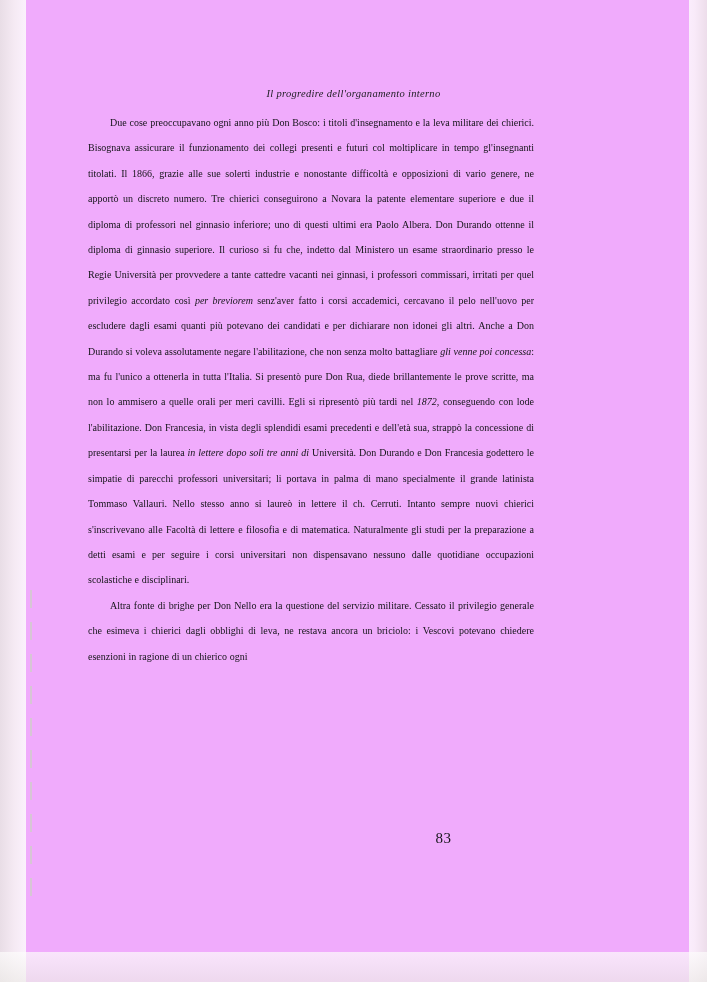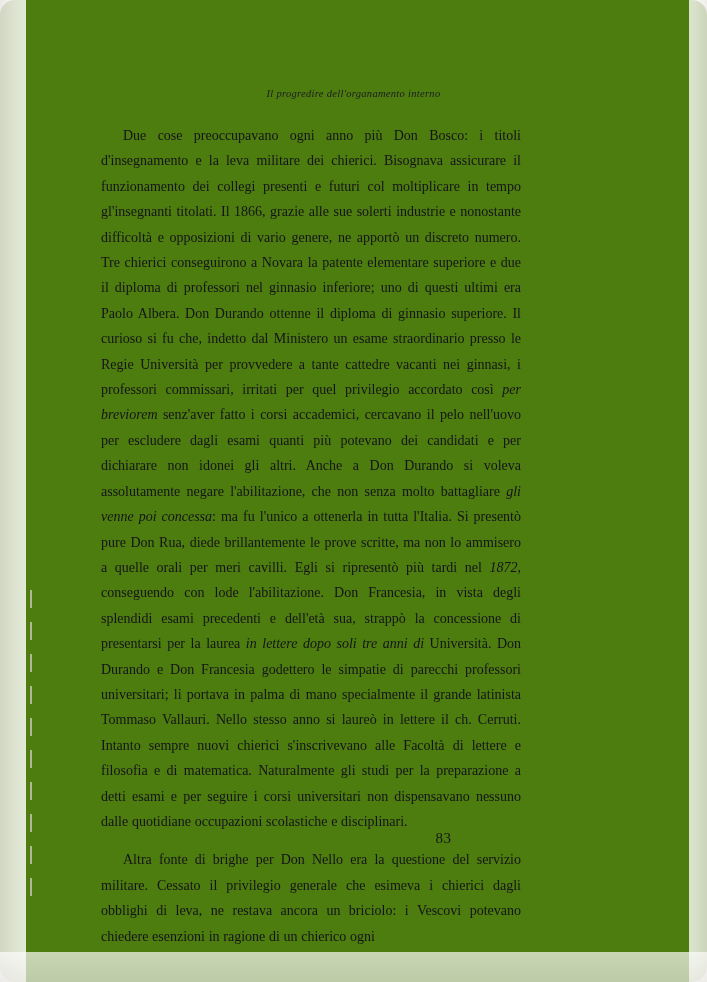--- a/index.html
+++ b/index.html
@@ -12,22 +12,21 @@
     height: 982px;
     position: relative;
     overflow: hidden;
     font-family: "Liberation Serif", serif;
     color: #16161a;
   }
 
   .page {
     position: absolute;
     inset: 0;
-    background: #4d7c0f;
-    border-radius: 15px;
+    background: #f0abfc;
   }
 
   
   .scan-edge-left {
     position: absolute;
     left: 0; top: 0;
     width: 26px; height: 982px;
     background: linear-gradient(to right, #e7e6e2 0%, #f6f5f2 55%, #fdfdfc 100%);
     opacity: .85;
   }
@@ -76,24 +75,24 @@
   }
 
   .textblock {
     position: absolute;
     left: 88px;
     top: 110px;
     width: 446px;
   }
 
   .textblock p {
-    margin: 13px;
+    margin: 0;
     text-align: justify;
     text-justify: inter-word;
-    font-size: 14px;
+    font-size: 10px;
     line-height: 25.4px;
     text-indent: 22px;
     color: #141418;
     word-spacing: .2px;
   }
   .textblock p + p {
     margin-top: 0;
   }
 
   .textblock p i {

